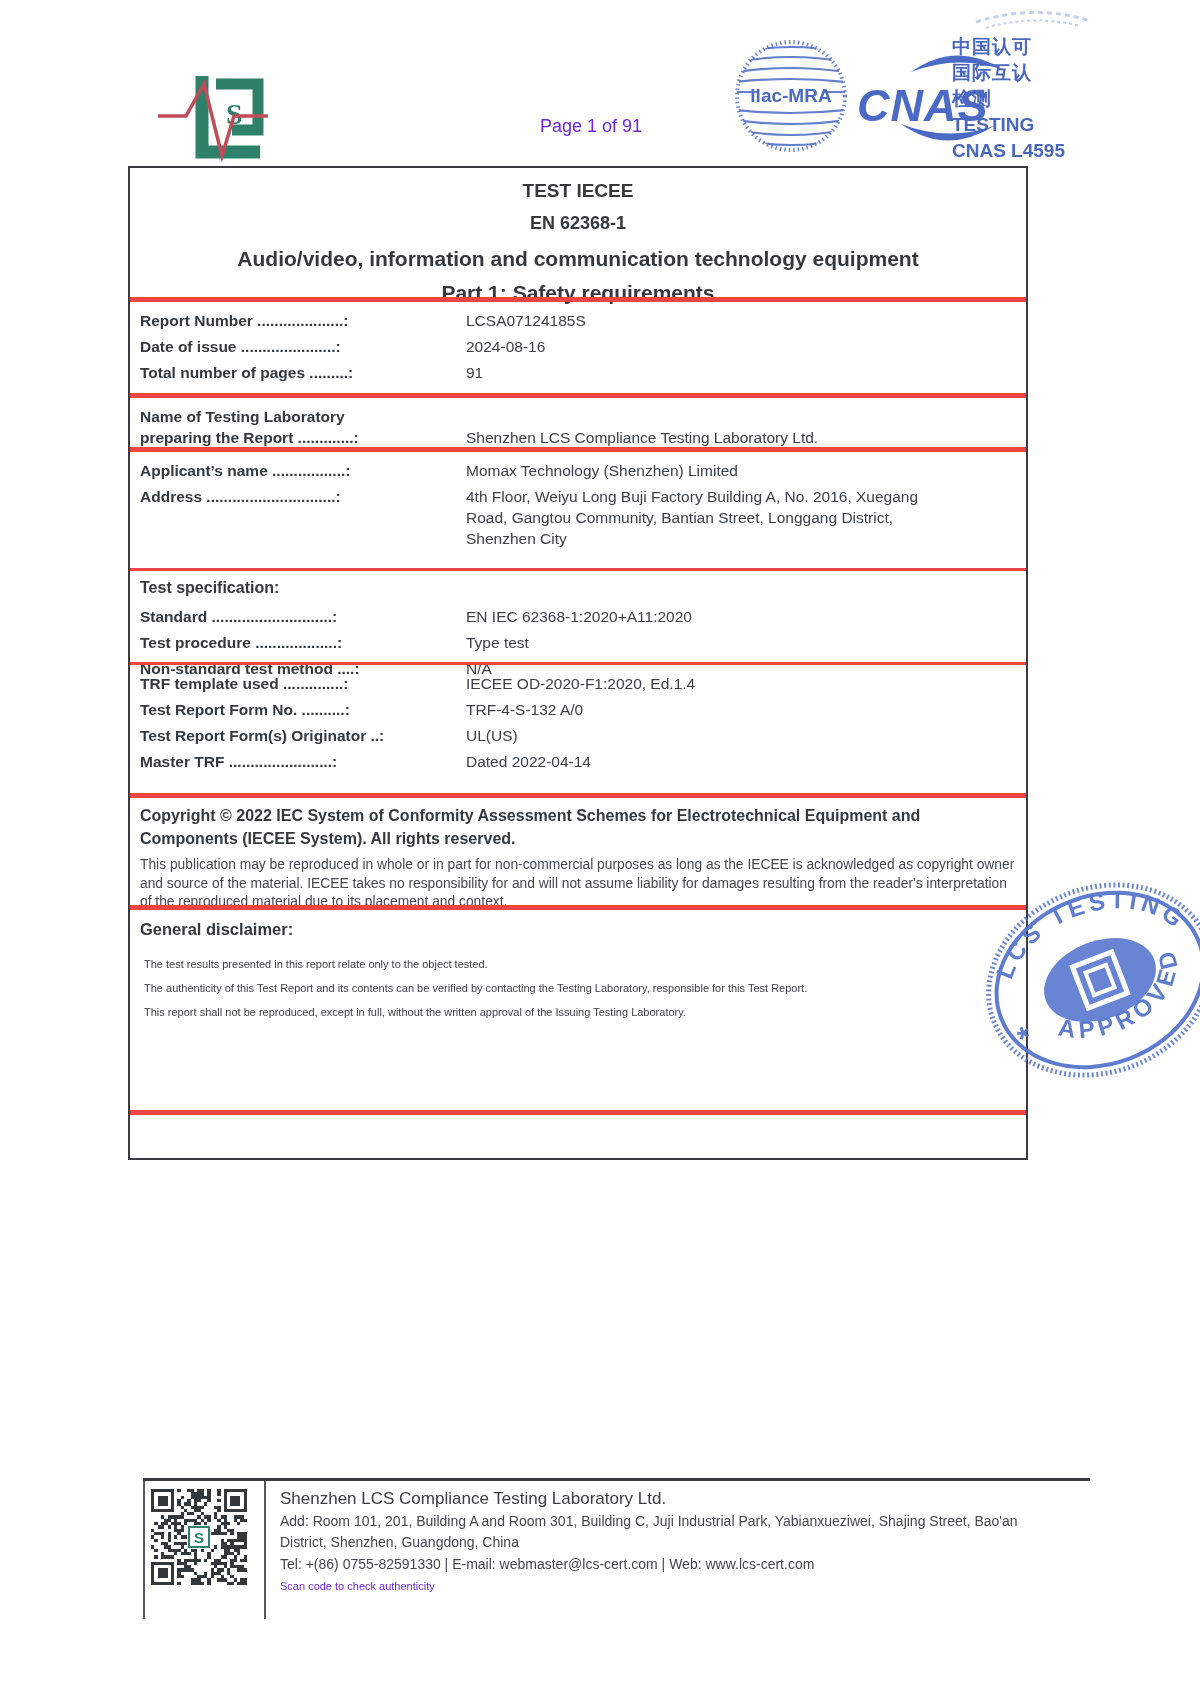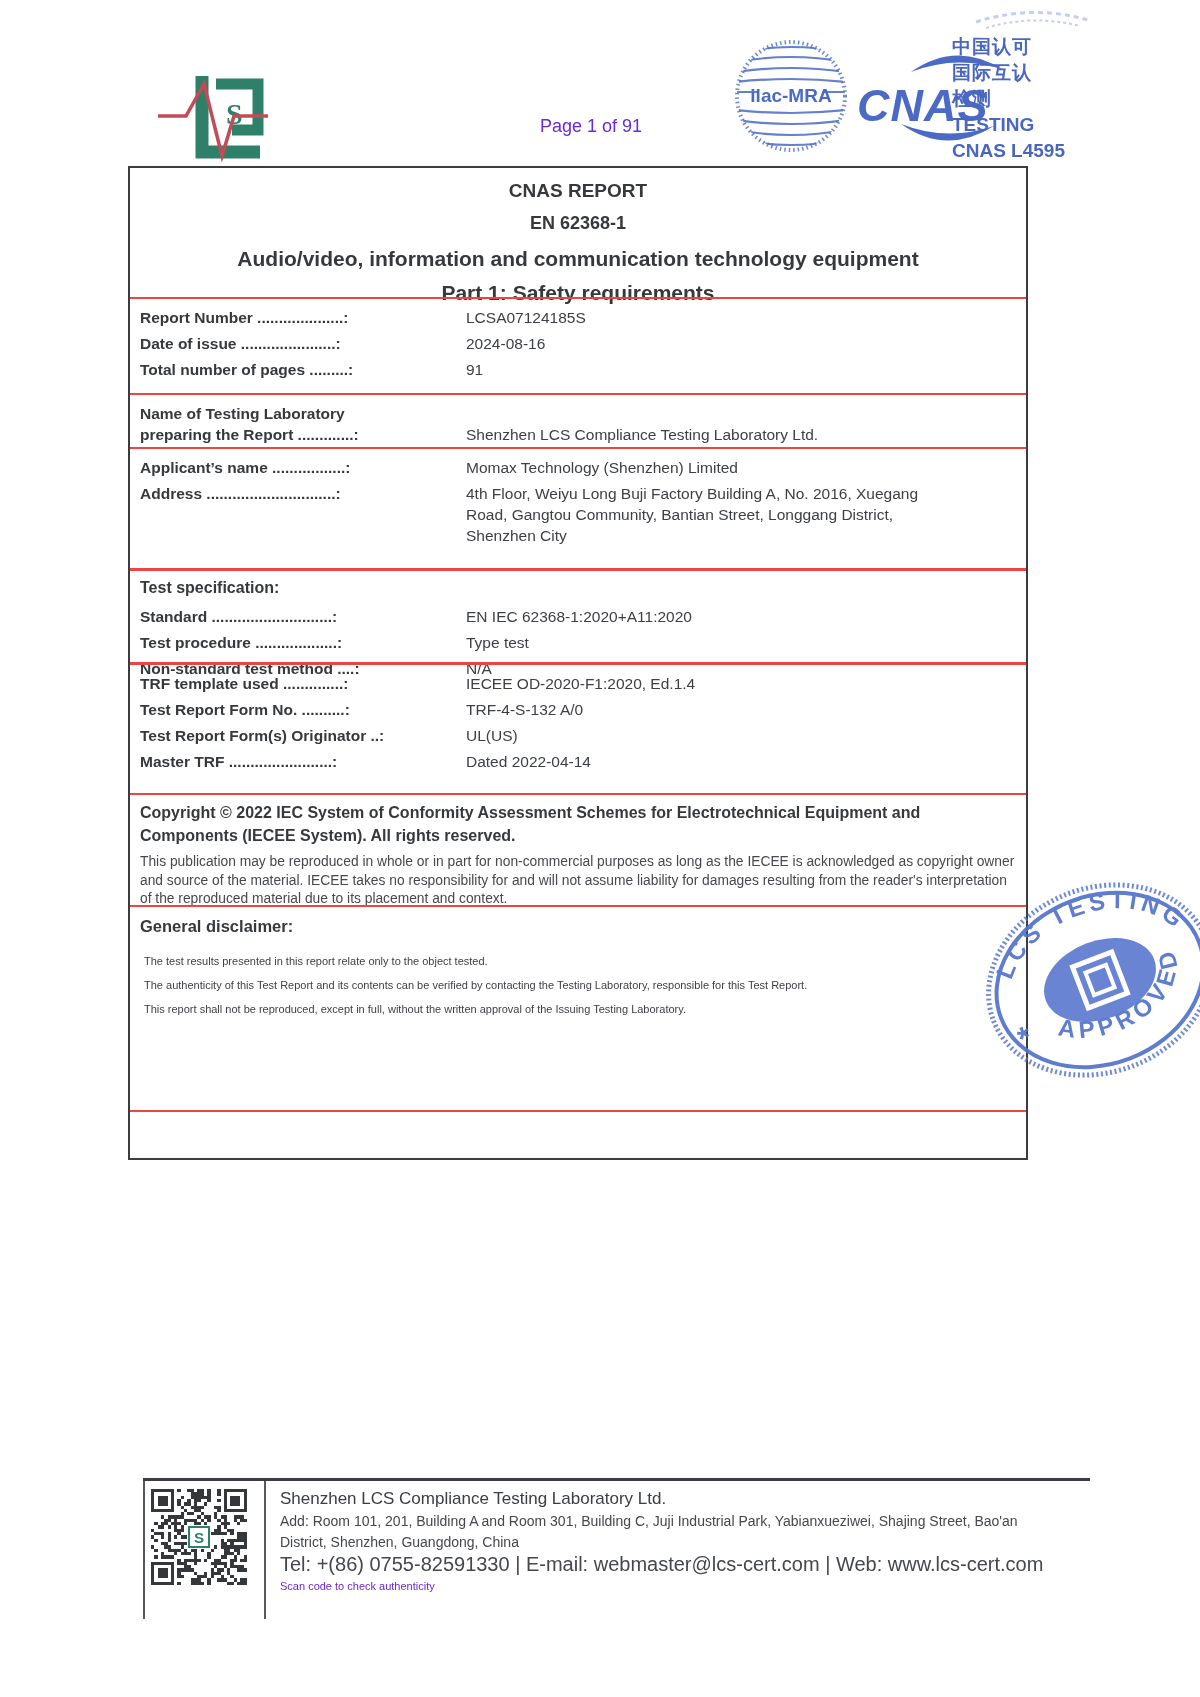--- a/index.html
+++ b/index.html
@@ -12,21 +12,21 @@
   .page-num{position:absolute;left:540px;top:116px;font-size:18px;color:#6d28d9}
   .ilac{position:absolute;left:733px;top:38px}
   .cnas{position:absolute;left:856px;top:50px}
   .accred{position:absolute;left:952px;top:34px;color:#4a67c0;font-weight:bold;
           font-size:19px;line-height:26px;letter-spacing:1px}
   .accred .lat{letter-spacing:0}
   .faint{position:absolute;left:972px;top:0}
   
   .main-box{position:absolute;left:128px;top:166px;width:900px;height:994px;
     border:2px solid #3a3c3f;box-sizing:border-box;display:flex;flex-direction:column;background:#fff}
-  .sec{border-top:2px solid #ef4444;box-sizing:border-box;padding:3px 10px;flex:none}
+  .sec{border-top:5px solid #ef4444;box-sizing:border-box;padding:3px 10px;flex:none}
   .sec.first{border-top:none}
   .sec.thick{border-top-width:3px}
   .t1{font-size:19px;font-weight:bold;text-align:center;margin-top:9px;color:#36393c}
   .t2{font-size:18px;font-weight:bold;text-align:center;margin-top:11px;color:#36393c}
   .t3{font-size:21px;font-weight:bold;text-align:center;margin-top:13px;color:#36393c}
   .t4{font-size:21px;font-weight:bold;text-align:center;margin-top:10px;color:#36393c}
   .frow{display:flex;align-items:flex-start;margin:5px 0}
   .flabel{width:314px;flex:none;font-weight:bold;font-size:15.5px;line-height:21px;
           white-space:pre-line;color:#36393c}
   .fvalue{flex:1;font-size:15.5px;line-height:21px;white-space:pre-line;padding-left:12px}
@@ -40,21 +40,21 @@
   
   .approved{position:absolute;left:983px;top:856px;opacity:.92}
   
   .footer{position:absolute;left:143px;top:1478px;width:947px;
     border-top:3px solid #3a3c3f;display:flex;align-items:flex-start}
   .qr-cell{width:108px;flex:none;border-left:2px solid #55585c;border-right:2px solid #55585c;
     padding:8px 5px 12px 6px;min-height:118px;box-sizing:content-box}
   .f-text{padding:5px 0 0 14px;flex:1}
   .f-company{font-size:17px;line-height:25px;color:#3a3d41}
   .f-addr{font-size:14px;line-height:21px;white-space:pre-line;color:#44474b}
-  .f-tel{font-size:20px;line-height:22px;color:#44474b}
+  .f-tel{font-size:14px;line-height:22px;color:#44474b}
   .f-scan{font-size:11px;line-height:22px;color:#6d28d9}
 </style>
 </head>
 <body>
 
 <svg class="lcs-logo" width="112" height="92" viewBox="0 0 112 92">
   <g stroke="#2e8168" fill="none">
     <path d="M44,6 V82 H102" stroke-width="13"></path>
     <path d="M58,14 H100 V60 H74" stroke-width="11"></path>
   </g>
@@ -102,21 +102,21 @@
   <div>中国认可</div>
   <div>国际互认</div>
   <div>检测</div>
   <div class="lat">TESTING</div>
   <div class="lat">CNAS L4595</div>
 </div>
 
 <div class="main-box">
 
   <div class="sec first" style="height:129px">
-    <div class="t1">CNAS REPORT</div>
+    <div class="t1">TEST IECEE</div>
     <div class="t2">EN 62368-1</div>
     <div class="t3">Audio/video, information and communication technology equipment</div>
     <div class="t4">Part 1: Safety requirements</div>
   </div>
 
   <div class="sec" style="height:96px">
     <div class="frow">
       <div class="flabel">Report Number ....................:</div>
       <div class="fvalue">LCSA07124185S</div>
     </div>

